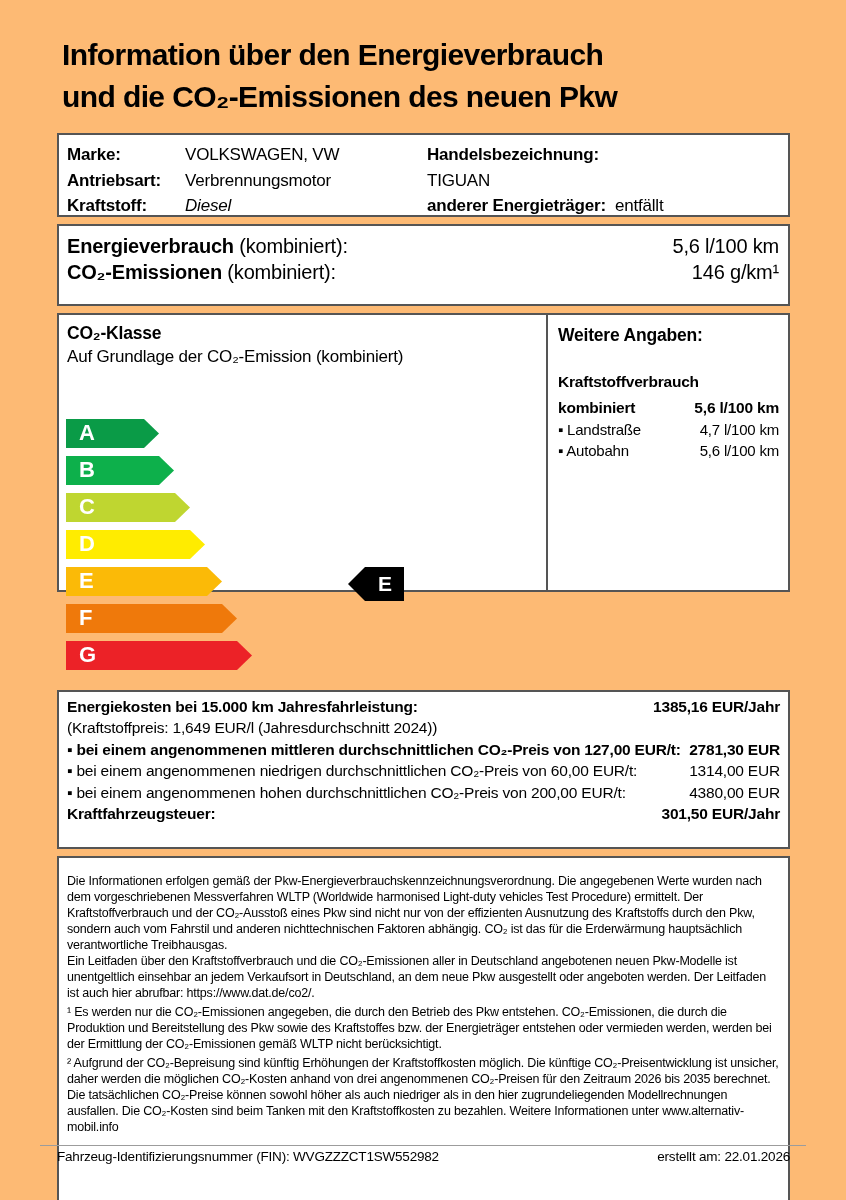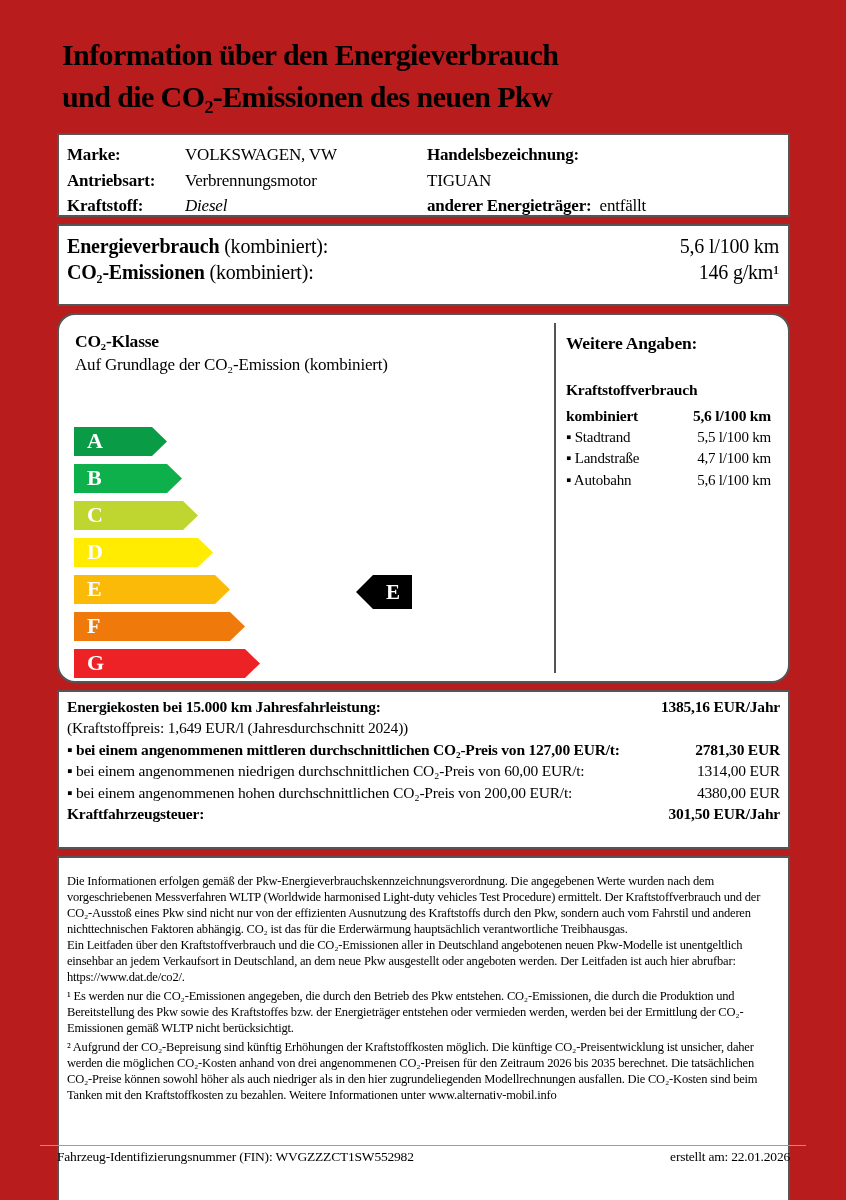--- a/index.html
+++ b/index.html
@@ -1,18 +1,18 @@
 <!DOCTYPE html>
 <html><head>
 <meta charset="utf-8">
 <style>
   html,body { margin:0; padding:0; background:#ffffff; }
   .page {
-    position:relative; width:846px; height:1200px; background:#b91c1c;
-    font-family:Liberation Serif, serif; color:#000;
+    position:relative; width:846px; height:1200px; background:#fdba74;
+    font-family:Liberation Sans, sans-serif; color:#000;
     overflow:hidden; letter-spacing:-0.2px;
   }
   .title { position:absolute; left:62px; top:34px; margin:0; font-size:30px;
     line-height:42px; font-weight:bold; letter-spacing:-0.6px; }
   .title span { display:block; }
 
   .box { position:absolute; left:57px; width:733px; border:2px solid #555;
     box-sizing:border-box; background:#fff; }
 
   
@@ -22,21 +22,21 @@
   .lbl { font-weight:bold; }
   .italic { font-style:italic; }
 
   
   .box2 { top:224px; height:82px; padding:7px 9px 7px 8px;
     font-size:20px; line-height:26px; }
   .crow { display:flex; }
   .rval { margin-left:auto; }
 
   
-  .box3 { top:313px; height:370px; padding:8px; display:flex;border-radius:18px; }
+  .box3 { top:313px; height:279px; padding:0; display:flex; }
   .panel-left { width:489px; border-right:2px solid #555; position:relative;
     padding:7px 8px; box-sizing:border-box; }
   .panel-right { flex:1; position:relative; padding:9px 10px; box-sizing:border-box; }
   .h-bold { font-size:17.5px; font-weight:bold; line-height:23px; }
   .h-sub  { font-size:17px; line-height:23px; }
 
   #co2-class-list { position:absolute; left:7px; top:104px; }
   .class-arrow { height:29px; margin-bottom:8px; color:#fff; font-weight:bold;
     font-size:22px; line-height:28px; padding-left:13px; box-sizing:border-box;
     clip-path:polygon(0 0, calc(100% - 15px) 0, 100% 50%, calc(100% - 15px) 100%, 0 100%); }
@@ -122,24 +122,20 @@
     </div>
     <div class="panel-right">
       <div class="h-bold">Weitere Angaben:</div>
       <div class="h-bold2">Kraftstoffverbrauch</div>
       <div id="weitere-rows">
           <div class="wa-row bold">
             <span class="wa-label">kombiniert</span>
             <span class="wa-val">5,6 l/100 km</span>
           </div>
           <div class="wa-row">
-            <span class="wa-label">▪ Stadtrand</span>
-            <span class="wa-val">5,5 l/100 km</span>
-          </div>
-          <div class="wa-row">
             <span class="wa-label">▪ Landstraße</span>
             <span class="wa-val">4,7 l/100 km</span>
           </div>
           <div class="wa-row">
             <span class="wa-label">▪ Autobahn</span>
             <span class="wa-val">5,6 l/100 km</span>
           </div>
         </div>
     </div>
   </section>

